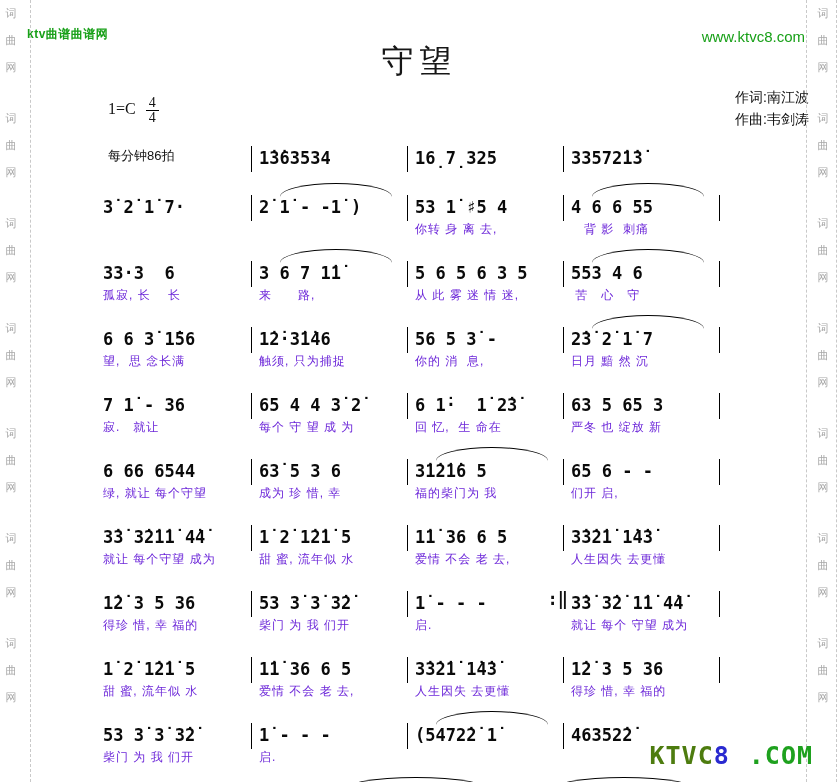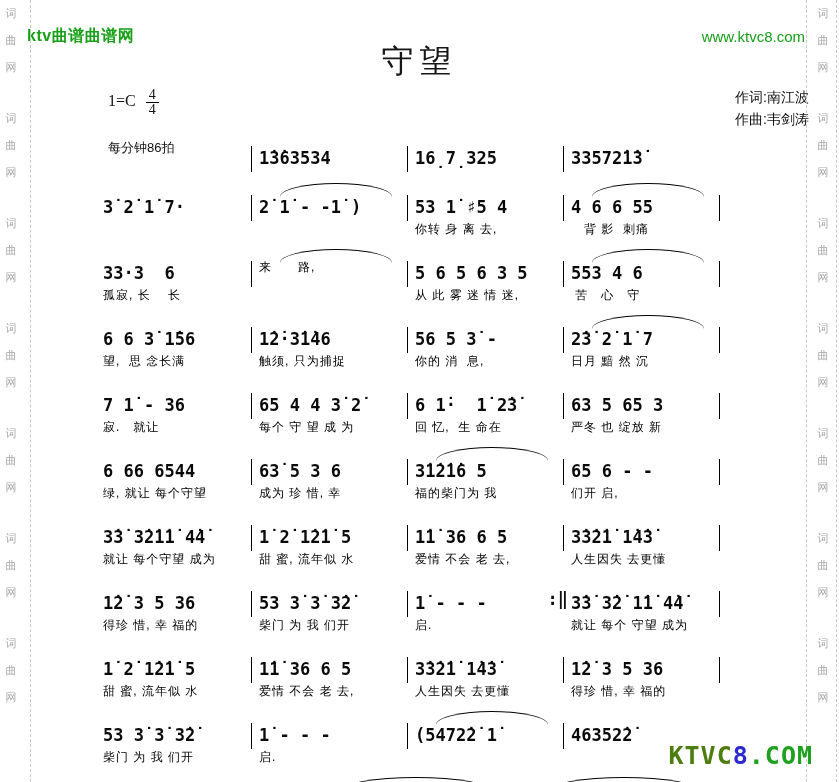--- a/index.html
+++ b/index.html
@@ -9,39 +9,39 @@
   }
   
   .wm-col{position:absolute;top:0;bottom:0;width:18px;display:flex;flex-direction:column;
           align-items:center;padding-top:8px;color:#a8a8a8;font-size:11px;line-height:1;z-index:1}
   .wm-left{left:2px}.wm-right{left:814px}
   .wm-col span{margin-bottom:16px}
   .wm-col span.gap{margin-bottom:40px}
   .dash{position:absolute;top:0;bottom:0;border-left:1px dashed #c9c9c9;z-index:1}
   .dash-l{left:30px}.dash-r1{left:806px}.dash-r2{left:836px}
   
-  .logo{position:absolute;left:27px;top:26px;font-size:16px;font-weight:bold;letter-spacing:.5px;cursor:pointer}
+  .logo{position:absolute;left:27px;top:26px;font-size:12px;font-weight:bold;letter-spacing:.5px;cursor:pointer}
   .site-url{position:absolute;right:34px;top:28px;font-size:15px;font-weight:normal;cursor:pointer}
   .page-title{position:absolute;left:0;top:40px;width:100%;text-align:center;
     font-family:"Liberation Serif","DejaVu Serif",serif;font-size:32px;letter-spacing:6px;color:#161616}
   
-  .meta-left{position:absolute;left:108px;top:88px;font-family:"Liberation Serif",serif}
+  .meta-left{position:absolute;left:108px;top:96px;font-family:"Liberation Serif",serif}
   .key-row{font-size:16px}
   .frac{display:inline-block;vertical-align:middle;text-align:center;font-size:14px;line-height:1.05;margin-left:10px}
   .frac .top{border-bottom:1px solid #000;padding:0 3px}
   .tempo{font-size:13px;margin-top:22px;font-family:"Liberation Sans",sans-serif}
   .credits{position:absolute;right:30px;top:86px;font-size:14px;line-height:1.6;text-align:right}
   
   .score{position:absolute;left:96px;top:134px;width:624px;z-index:2}
   .sys{margin-bottom:11px}
   .mrow{display:flex}
   .measure{flex:1;position:relative;padding:10px 4px 0 7px}
   .notes{font-family:"DejaVu Sans Mono",monospace;font-weight:bold;font-size:17px;
          line-height:28px;white-space:pre;color:#0a0a0a}
-  .lyr{font-size:12px;line-height:17px;white-space:pre;color:#000000;letter-spacing:1px}
+  .lyr{font-size:12px;line-height:17px;white-space:pre;color:#6d28d9;letter-spacing:1px}
   .bar{position:absolute;right:0;top:12px;height:26px;border-left:1.5px solid #000}
   .endbar{position:absolute;right:-4px;top:10px;font-size:17px;font-weight:bold;
           font-family:"DejaVu Sans Mono",monospace}
   .arc{position:absolute;left:18%;right:10%;top:0;height:13px;
        border-top:1.5px solid #000;border-radius:50% 50% 0 0/100% 100% 0 0}
   
   .footer-logo{position:absolute;right:26px;bottom:12px;font-family:"DejaVu Sans Mono",monospace;
                font-weight:900;font-size:25px;letter-spacing:1px;cursor:pointer;z-index:2}
 </style>
 </head>
@@ -159,20 +159,21 @@
     </div>
     <div class="sys">
       <div class="mrow">
         <div class="measure">
           <div class="notes">33·3  6</div>
           <div class="lyr">孤寂, 长    长</div>
           <div class="bar"></div>
         </div>
         <div class="measure">
           <div class="arc"></div>
+          <div class="notes">3 6 7 1̇1̇</div>
           <div class="lyr">来      路,</div>
           <div class="bar"></div>
         </div>
         <div class="measure">
           <div class="notes">5 6 5 6 3 5</div>
           <div class="lyr">从 此 雾 迷 情 迷,</div>
           <div class="bar"></div>
         </div>
         <div class="measure">
           <div class="arc"></div>
@@ -358,13 +359,13 @@
         <div class="measure">
           <div class="arc"></div>
         </div>
         <div class="measure">
           <div class="arc"></div>
         </div>
       </div>
     </div>
   </div>
 
-<div class="footer-logo"><span style="color: #4d7c0f;">KTVC</span><span style="color: rgb(42, 42, 208);">8</span><span style="color: rgb(30, 161, 30);">.COM</span></div>
+<div class="footer-logo"><span style="color: #4d7c0f;">KTVC</span><span style="color: rgb(42, 42, 208);">8</span><span style="color: rgb(30, 161, 30); margin-left: 19px;">.COM</span></div>
 
 </body></html>

